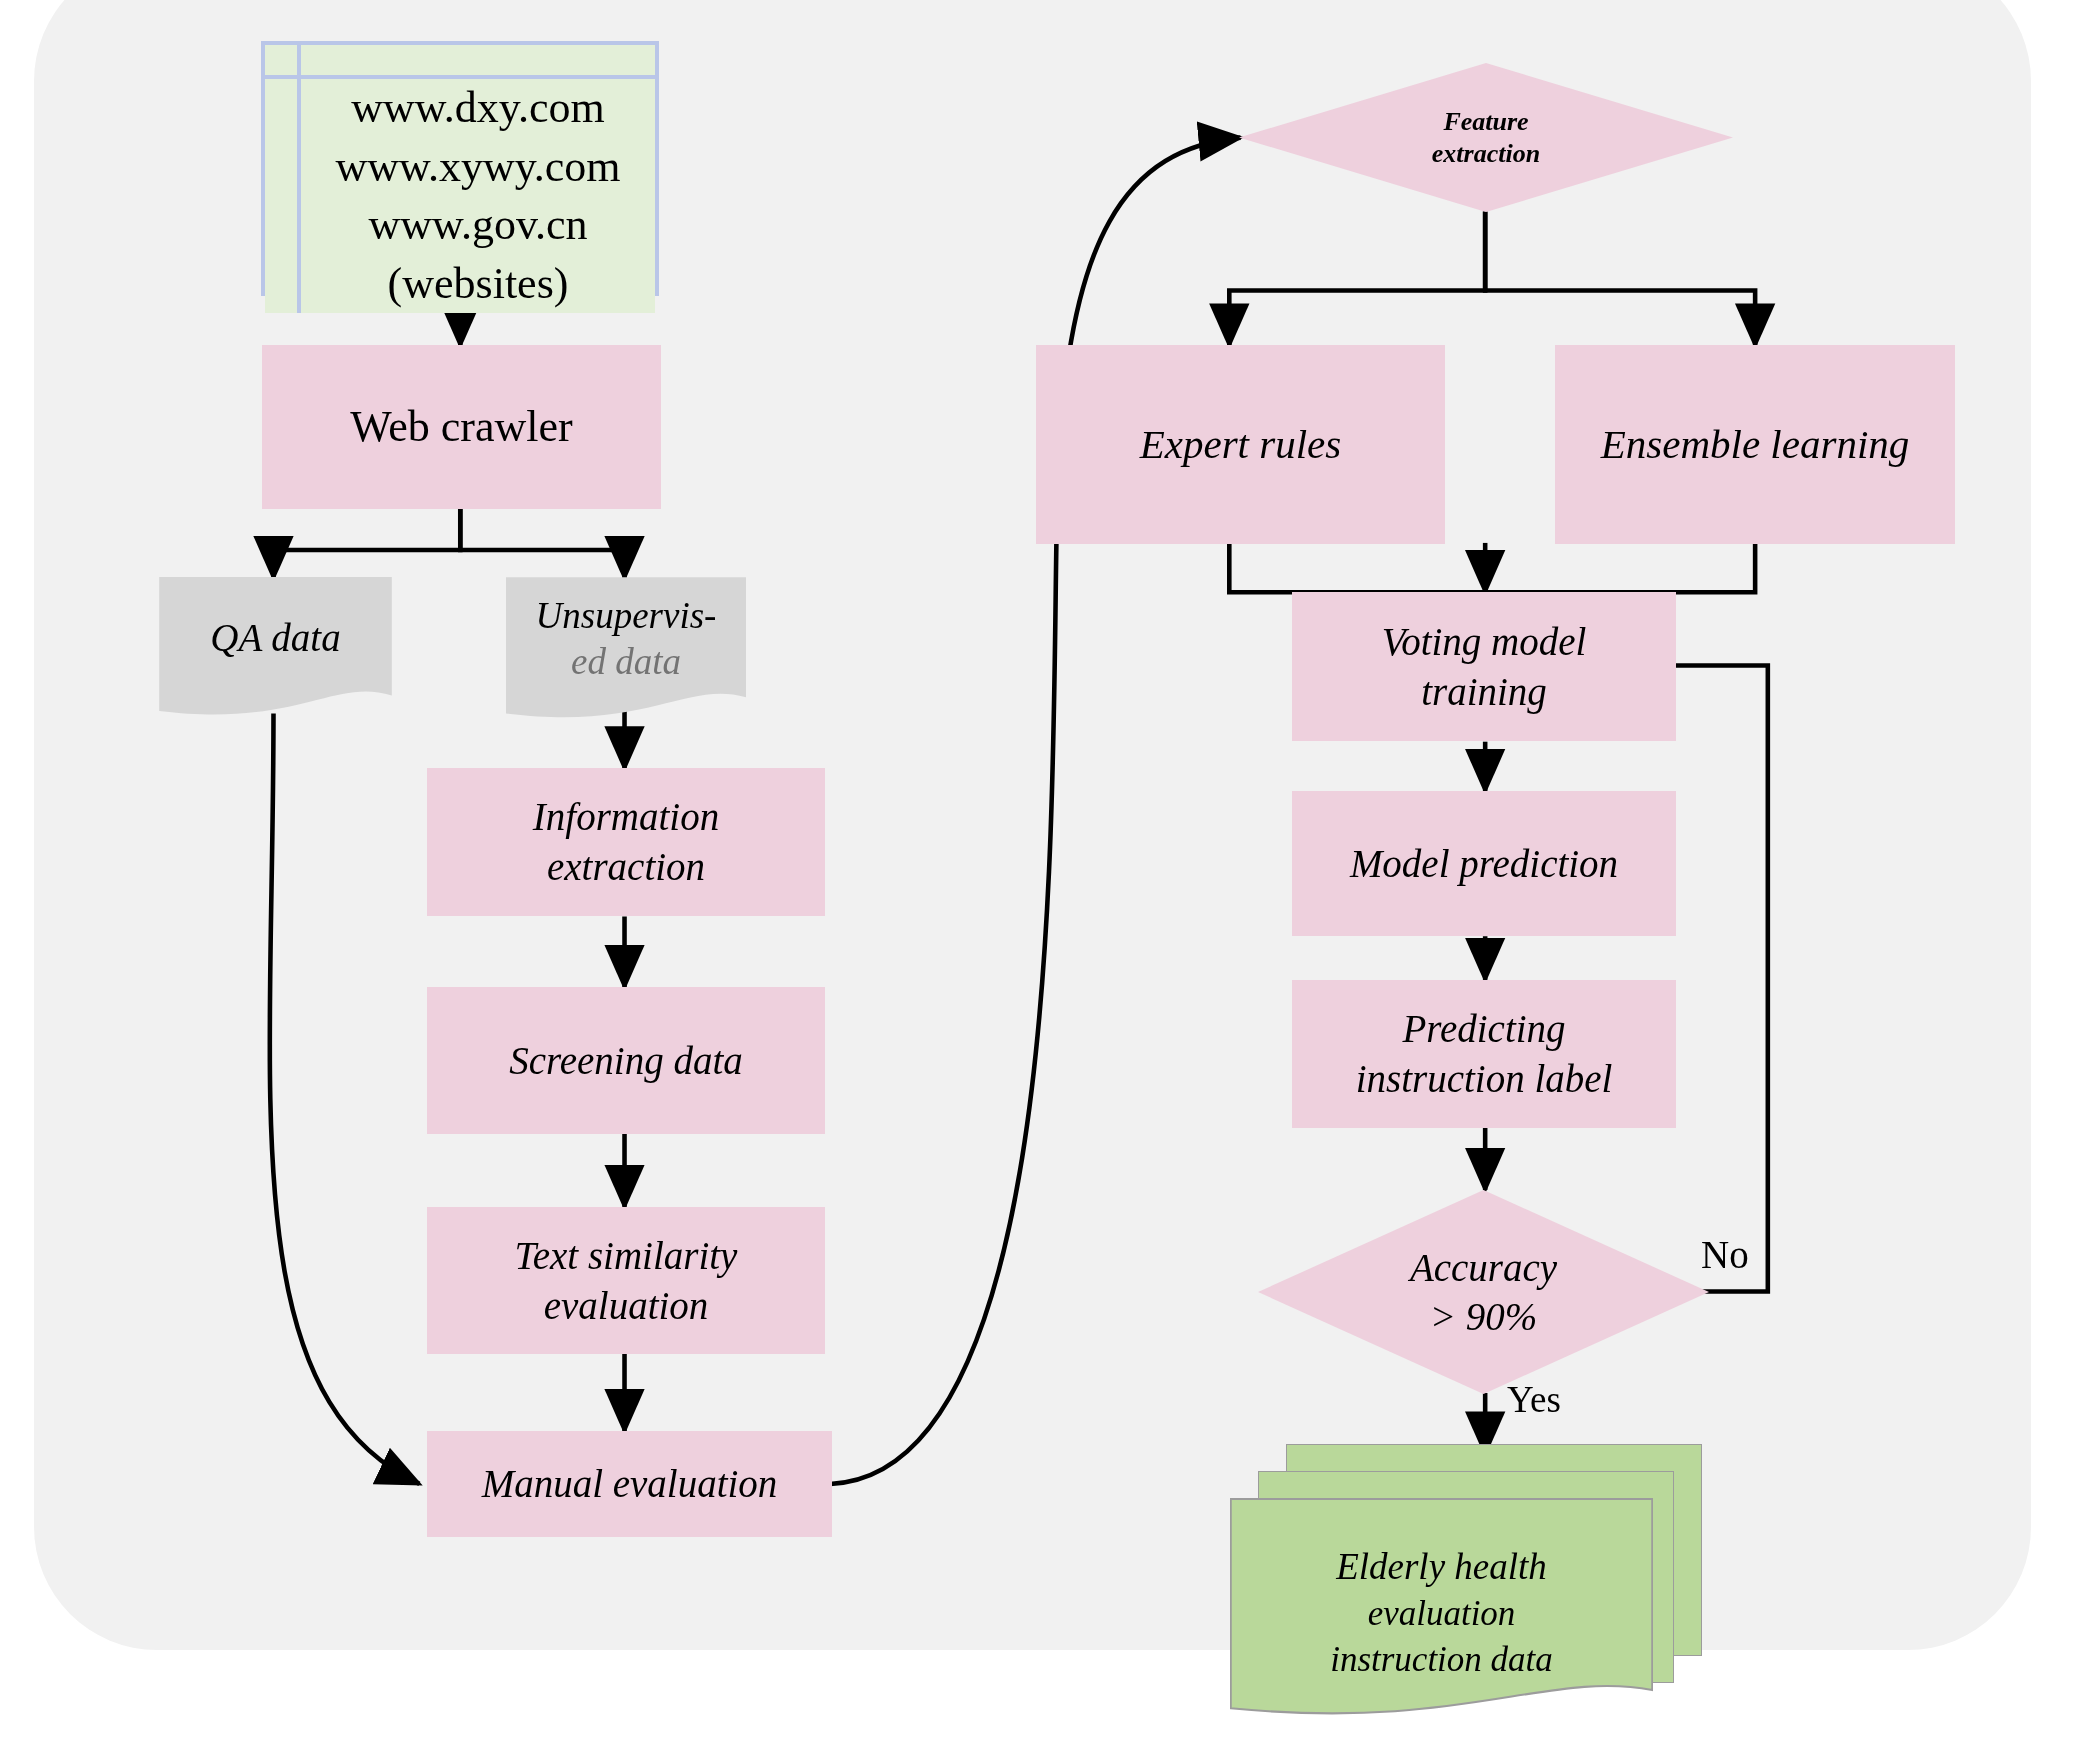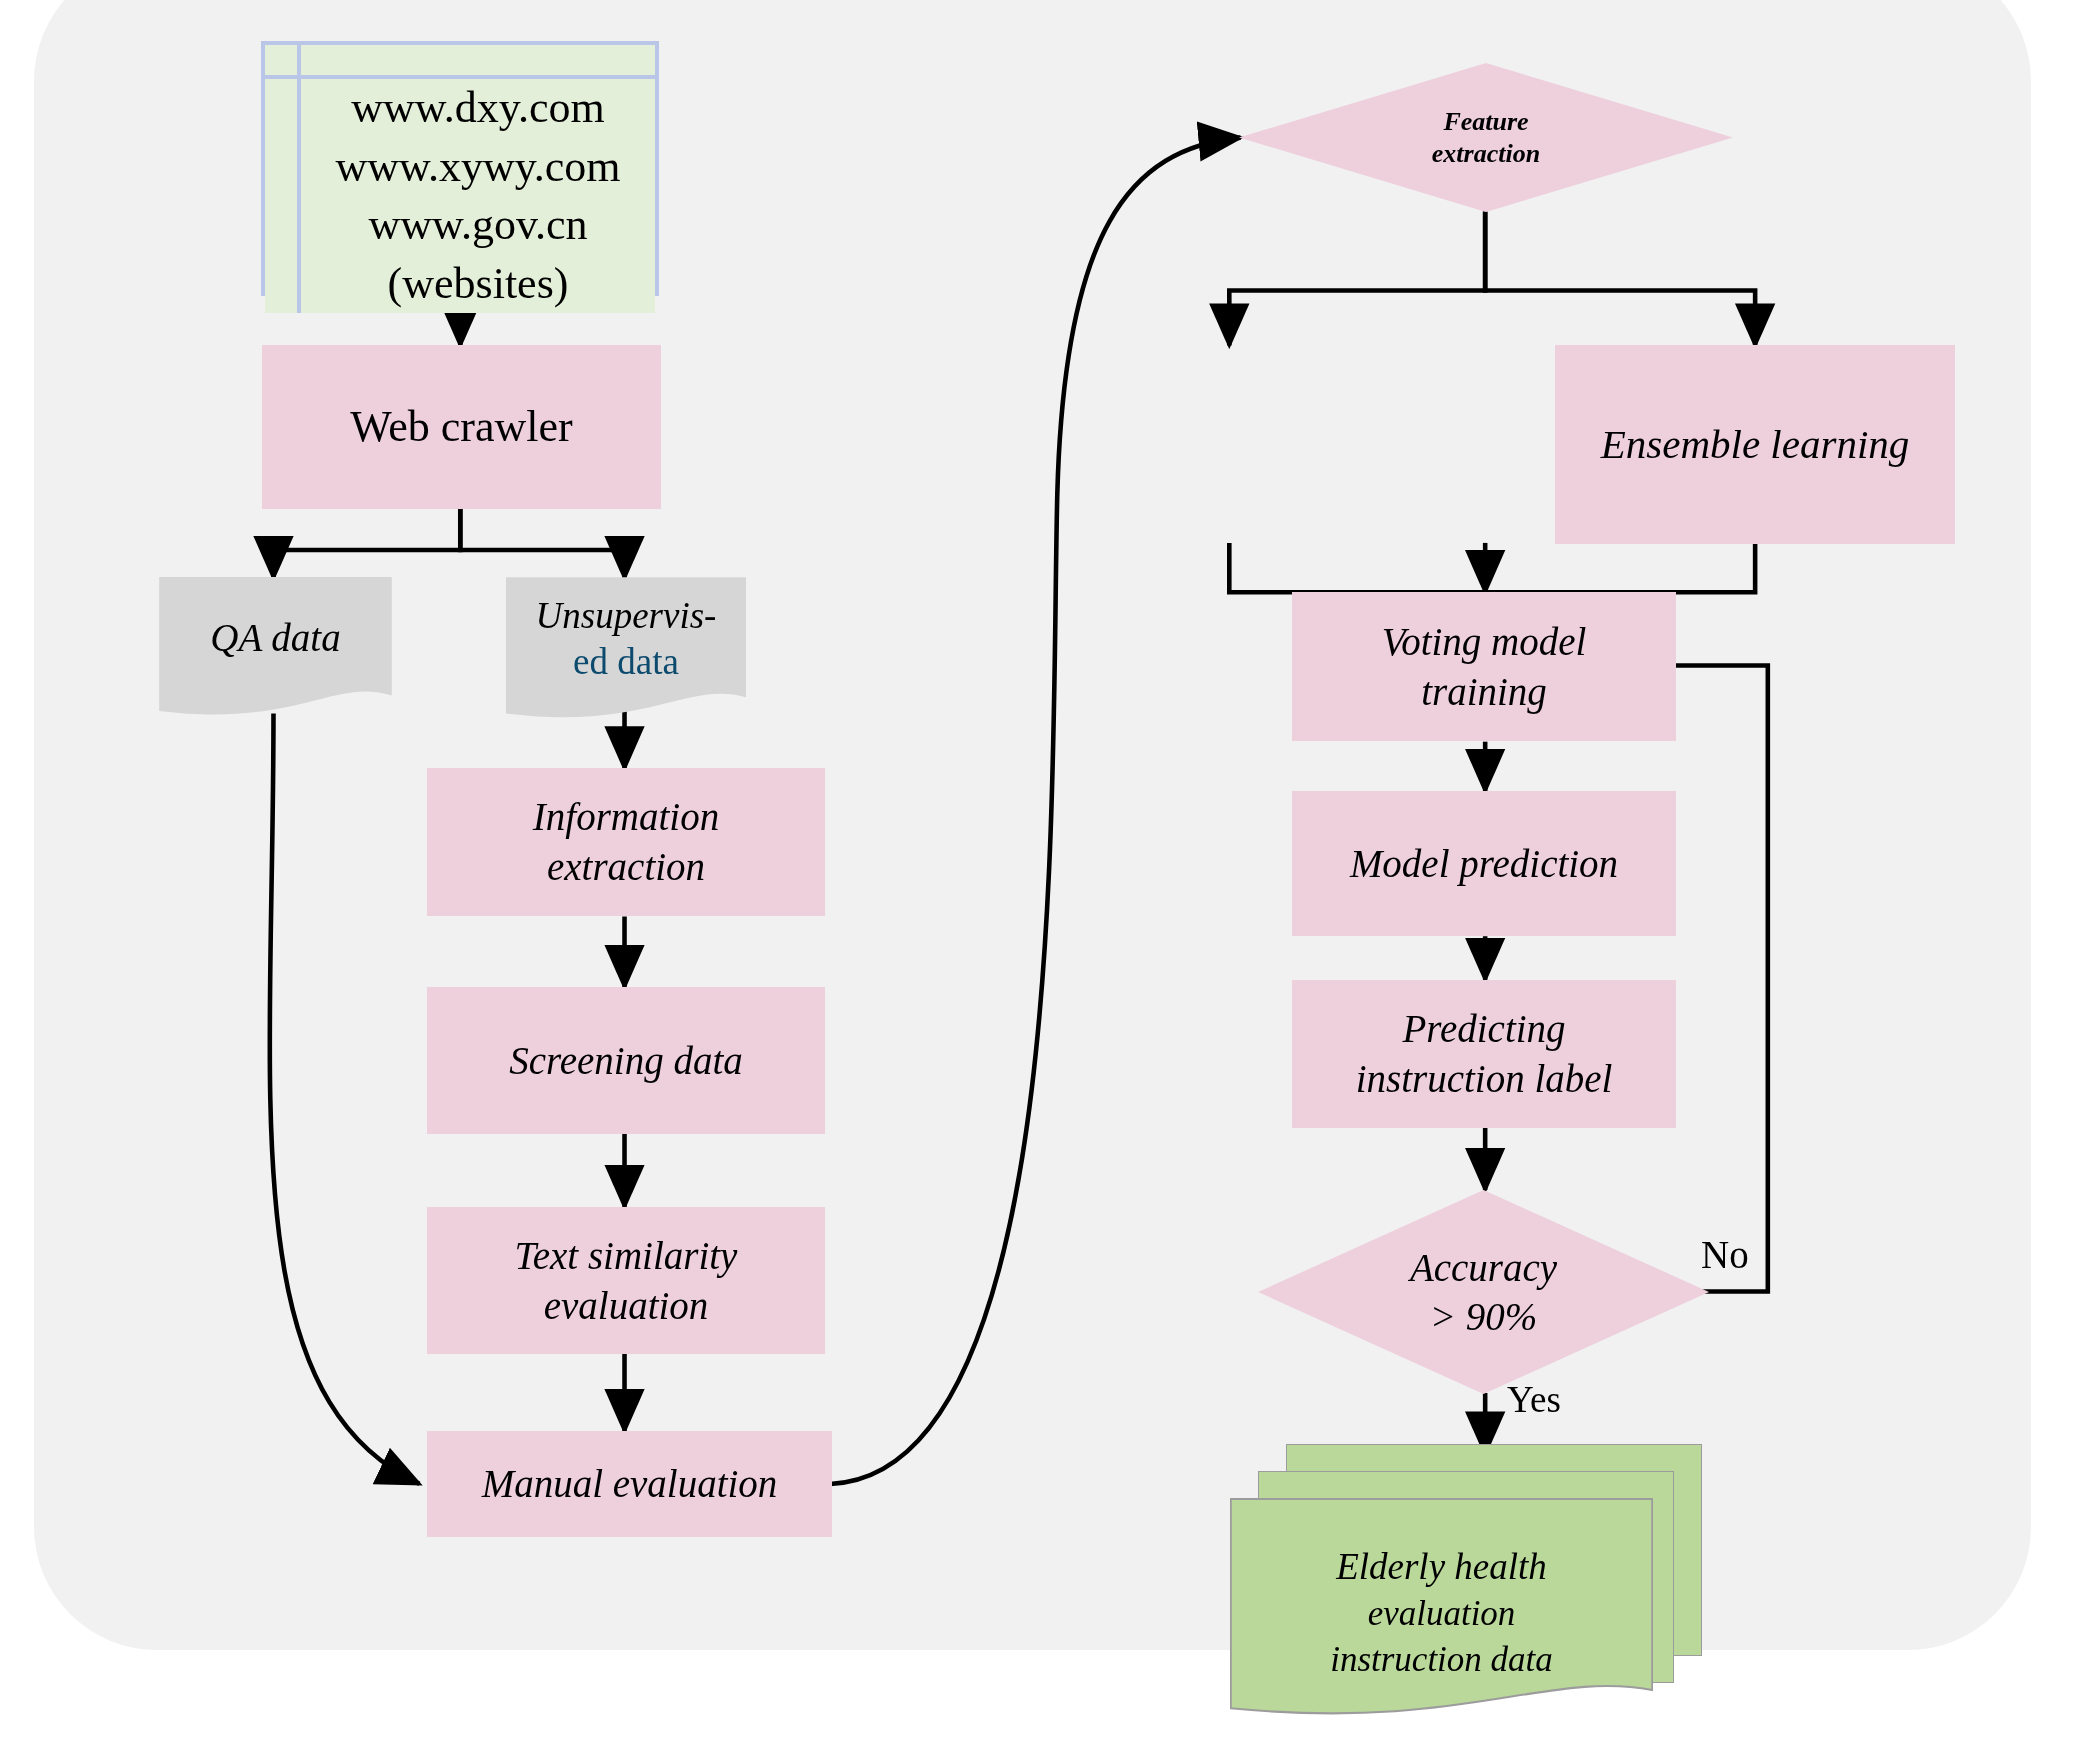--- a/index.html
+++ b/index.html
@@ -132,21 +132,21 @@
     </div>
   </div>
 
   <div style="position:absolute;left:506px;top:577px;width:240px;height:145px;">
     <svg viewBox="0 0 340 205" style="position:absolute;left:0;top:0;width:240px;height:145px;">
       <path d="M0,0 H340 V170 C255,146 200,218 0,193 Z" fill="#d6d6d6"></path>
     </svg>
     <div style="position:absolute;left:0;top:7px;width:240px;height:109px;display:flex;
                 flex-direction:column;align-items:center;justify-content:center;line-height:1.22;">
       <span style="font-style:italic;font-size:37px;color:#000;">Unsupervis-</span>
-      <span style="font-size:37px;color:#0c4a6e;">ed data</span>
+      <span style="font-style:italic;font-size:37px;color:#737373;">ed data</span>
     </div>
   </div>
 
   <div class="node proc it" style="left:427px;top:768px;width:398px;height:148px;">
     <span class="txt" style="font-size:39px;">
       <span>Information</span><br>
       <span>extraction</span>
     </span>
   </div>
 
@@ -166,20 +166,23 @@
   </div>
 
   <div class="node diamond" style="left:1239px;top:63px;width:494px;height:149px;">
     <div class="dshape"></div>
     <span class="txt" style="font-size:26px;line-height:1.22;font-weight:bold;">
       <span>Feature</span><br>
       <span>extraction</span>
     </span>
   </div>
 
+  <div class="node proc it" style="left:1036px;top:345px;width:409px;height:199px;">
+    <span class="txt" style="font-size:41px;">Expert rules</span>
+  </div>
 
   <div class="node proc it" style="left:1555px;top:345px;width:400px;height:199px;">
     <span class="txt" style="font-size:41px;">Ensemble learning</span>
   </div>
 
   <div class="node proc it" style="left:1292px;top:592px;width:384px;height:149px;">
     <span class="txt" style="font-size:39px;">
       <span>Voting model</span><br>
       <span>training</span>
     </span>

